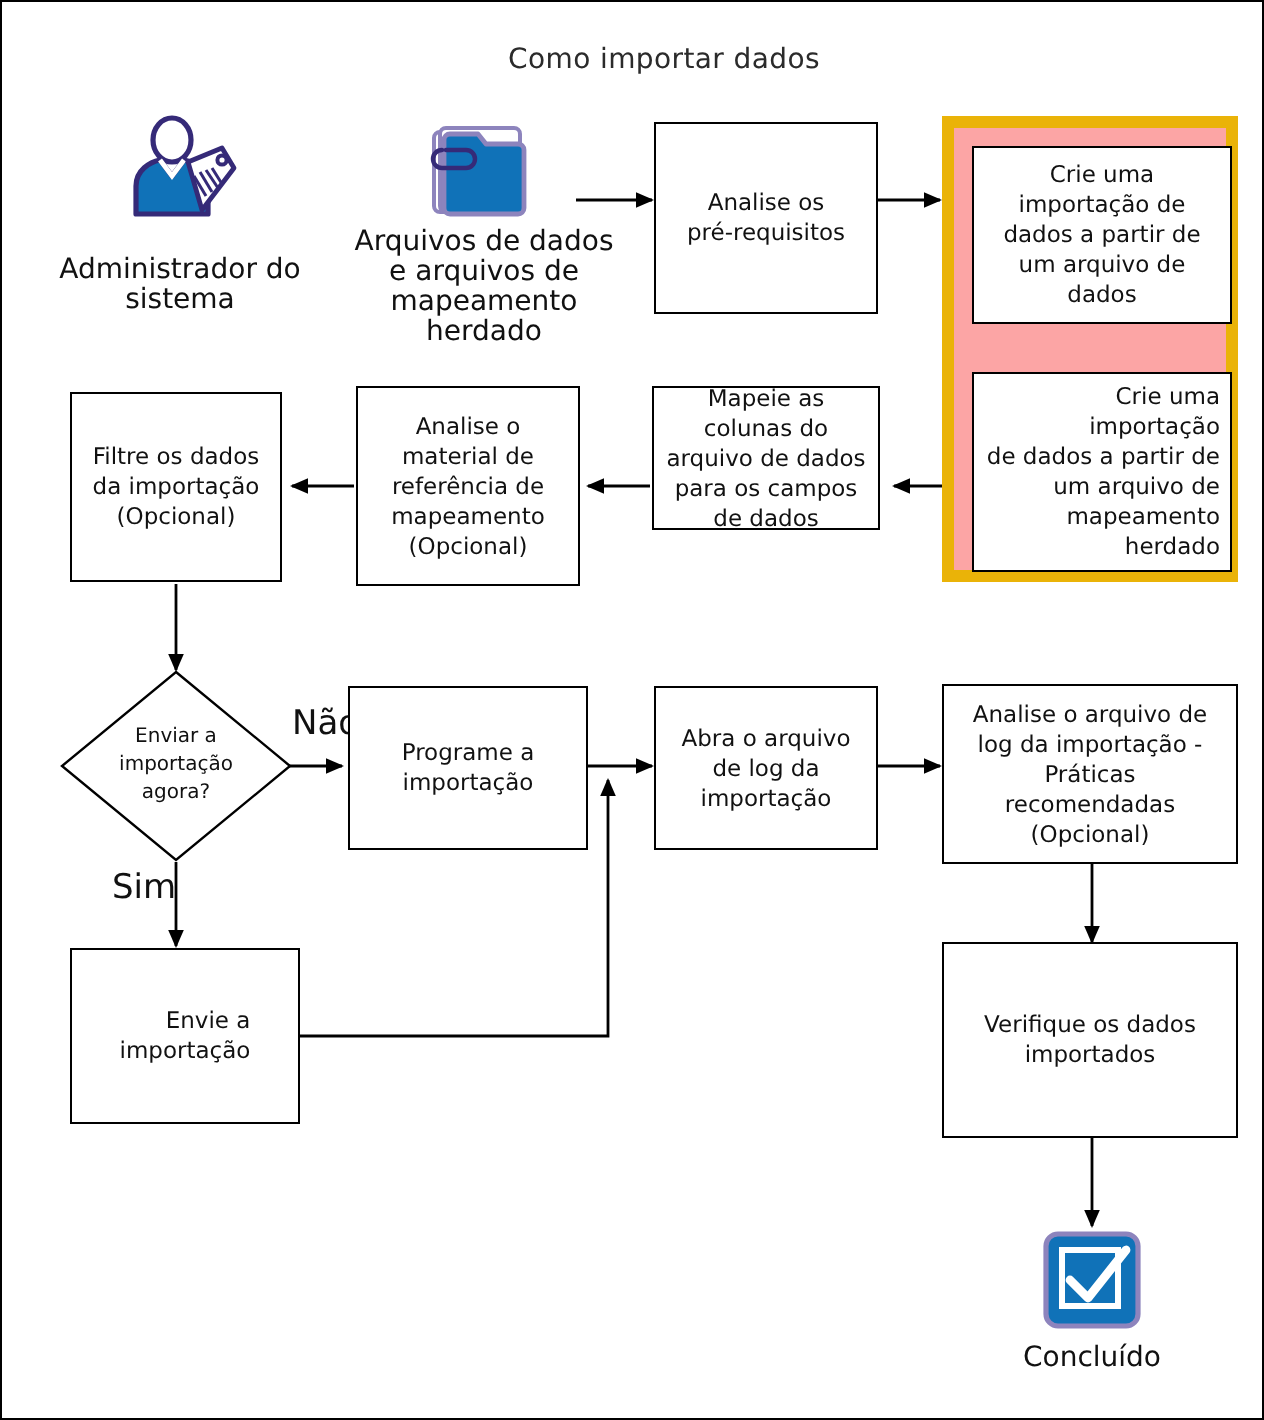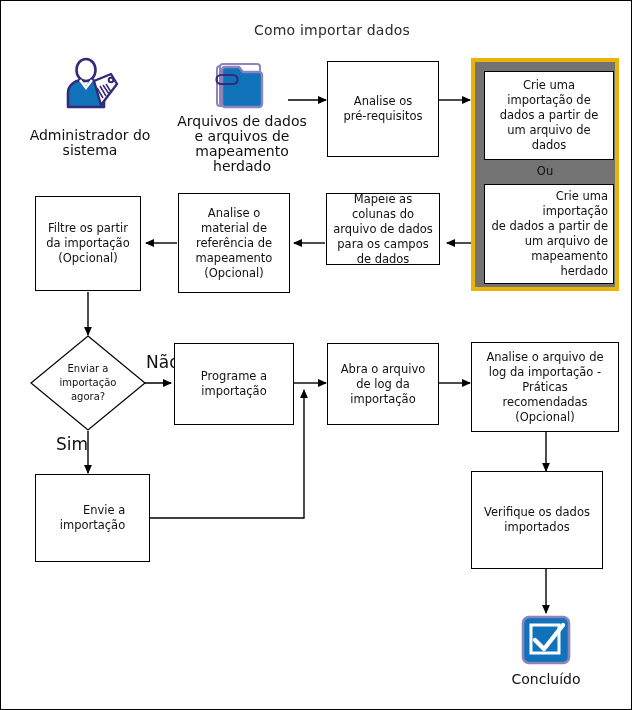--- a/index.html
+++ b/index.html
@@ -28,22 +28,22 @@
     text-align:center;
     color:#111111;
     font-size:11.5px;
     line-height:15px;
     padding:3px 5px;
     white-space:pre-line;
   }
   .outer-group{
     position:absolute;
     box-sizing:border-box;
-    border:4px solid #eab308;
-    background:#737373;
+    border:6px solid #eab308;
+    background:#fca5a5;
   }
   .or-label{
     position:absolute;
     width:100%;
     text-align:center;
     font-size:11.5px;
     line-height:14px;
     color:#111111;
   }
   .title{
@@ -166,42 +166,41 @@
 pré-requisitos</div>
 
   <div class="outer-group" style="left:470px;top:57px;width:148px;height:233px;">
 
     <div class="node" style="left:9px;top:9px;width:130px;height:89px;">Crie uma
 importação de
 dados a partir de
 um arquivo de
 dados</div>
 
-    <div class="or-label" style="left:0;top:102px;">Ou</div>
 
     <div class="node" style="left:9px;top:122px;width:130px;height:100px;text-align:right;">Crie uma importação
 de dados a partir de
 um arquivo de
 mapeamento
 herdado</div>
   </div>
 
   <div class="node" style="left:325px;top:192px;width:114px;height:72px;">Mapeie as
 colunas do
 arquivo de dados
 para os campos
 de dados</div>
 
   <div class="node" style="left:177px;top:192px;width:112px;height:100px;">Analise o
 material de
 referência de
 mapeamento
 (Opcional)</div>
 
-  <div class="node" style="left:34px;top:195px;width:106px;height:95px;">Filtre os partir
+  <div class="node" style="left:34px;top:195px;width:106px;height:95px;">Filtre os dados
 da importação
 (Opcional)</div>
 
   <div class="diamond-wrap" style="left:29px;top:334px;width:116px;height:96px;">
     <svg class="diamond-shape" viewBox="0 0 116 96" width="116" height="96" xmlns="http://www.w3.org/2000/svg">
       <path d="M58,1 L115,48 L58,95 L1,48 Z" fill="#ffffff" stroke="#000000" stroke-width="1.2"></path>
     </svg>
     <div class="diamond-text">Enviar a
 importação
 agora?</div>
@@ -219,21 +218,21 @@
   <div class="node" style="left:326px;top:342px;width:112px;height:82px;">Abra o arquivo
 de log da
 importação</div>
 
   <div class="node" style="left:470px;top:341px;width:148px;height:90px;">Analise o arquivo de
 log da importação -
 Práticas
 recomendadas
 (Opcional)</div>
 
-  <div class="node" style="left:470px;top:470px;width:132px;height:98px;">Verifique os dados
+  <div class="node" style="left:470px;top:470px;width:148px;height:98px;">Verifique os dados
 importados</div>
 
   <div class="icon" style="left:520px;top:614px;width:50px;height:50px;">
     <svg viewBox="0 0 50 50" width="50" height="50" xmlns="http://www.w3.org/2000/svg">
       <rect x="2" y="2" width="46" height="46" rx="6" fill="#1072b8" stroke="#8d84bd" stroke-width="2.6"></rect>
       <rect x="10" y="10" width="28" height="28" fill="none" stroke="#ffffff" stroke-width="3"></rect>
       <path d="M14,25 L23,34 L42,10" fill="none" stroke="#ffffff" stroke-width="4.4" stroke-linecap="round" stroke-linejoin="round"></path>
       <path d="M14,25 L23,34 L42,10" fill="none" stroke="#1072b8" stroke-width="1.2" stroke-linecap="round" stroke-linejoin="round" opacity="0"></path>
     </svg>
   </div>

